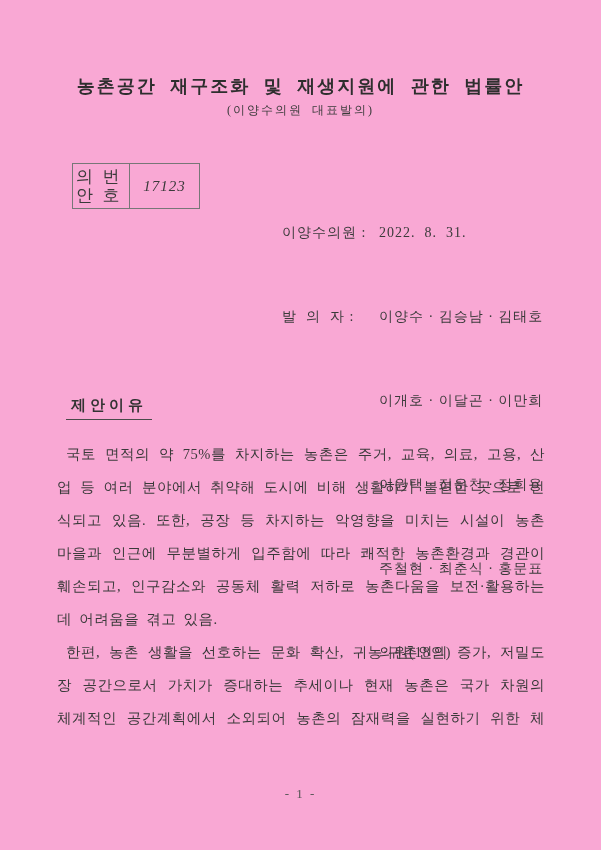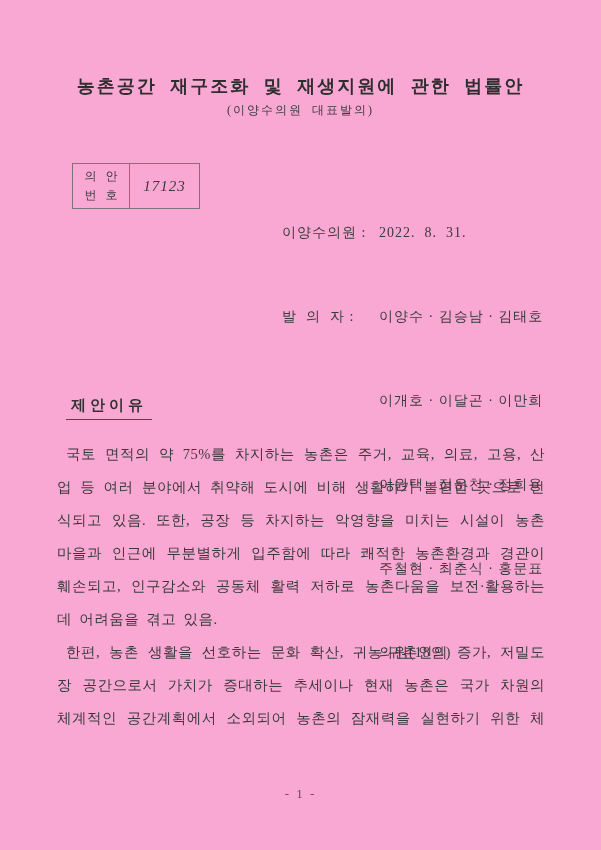--- a/index.html
+++ b/index.html
@@ -37,24 +37,24 @@
     left: 72px; top: 163px;
     width: 128px; height: 46px;
     border: 1px solid #777777;
     display: flex;
     box-sizing: border-box;
   }
   .bill-box-label {
     width: 57px;
     border-right: 1px solid #777777;
     display: flex;
-    flex-direction: column;
+    flex-direction: row;
     justify-content: center;
     align-items: center;
-    font-size: 12px;
+    font-size: 17px;
     line-height: 19px;
     letter-spacing: 3px;
     box-sizing: border-box;
     padding-left: 3px;
     color: #3a3a3a;
   }
   .bill-box-number {
     flex: 1;
     display: flex;
     align-items: center;

